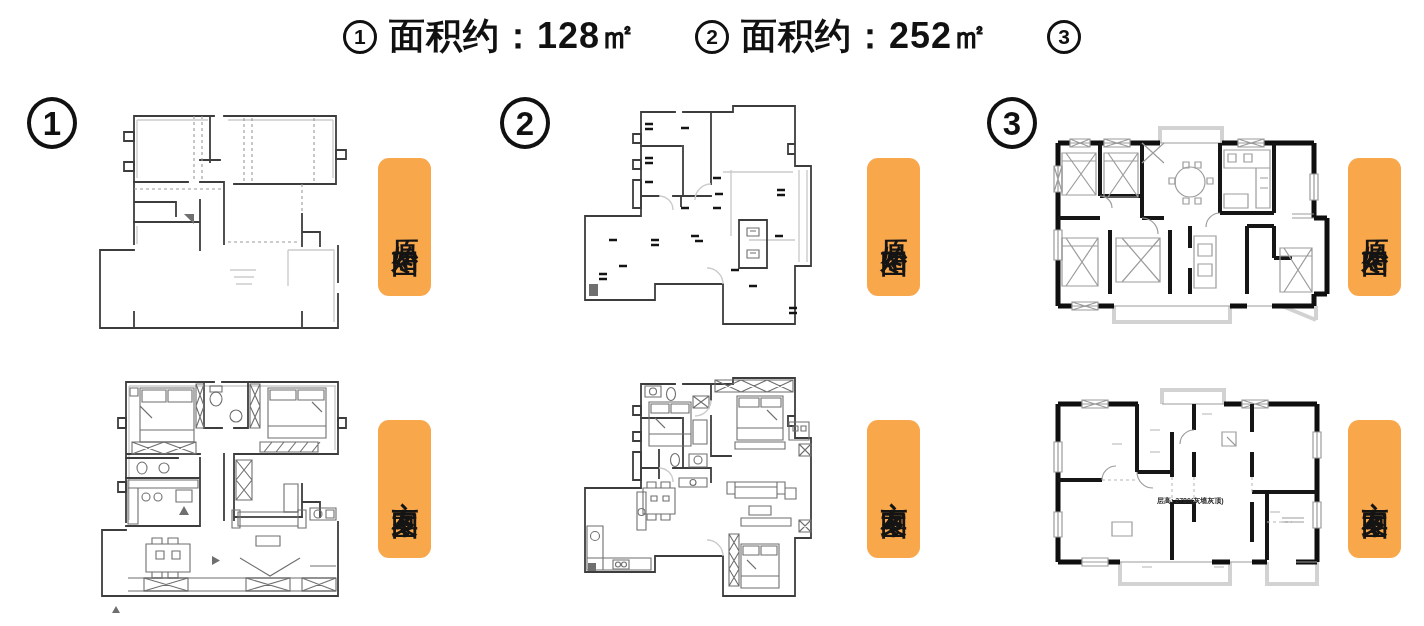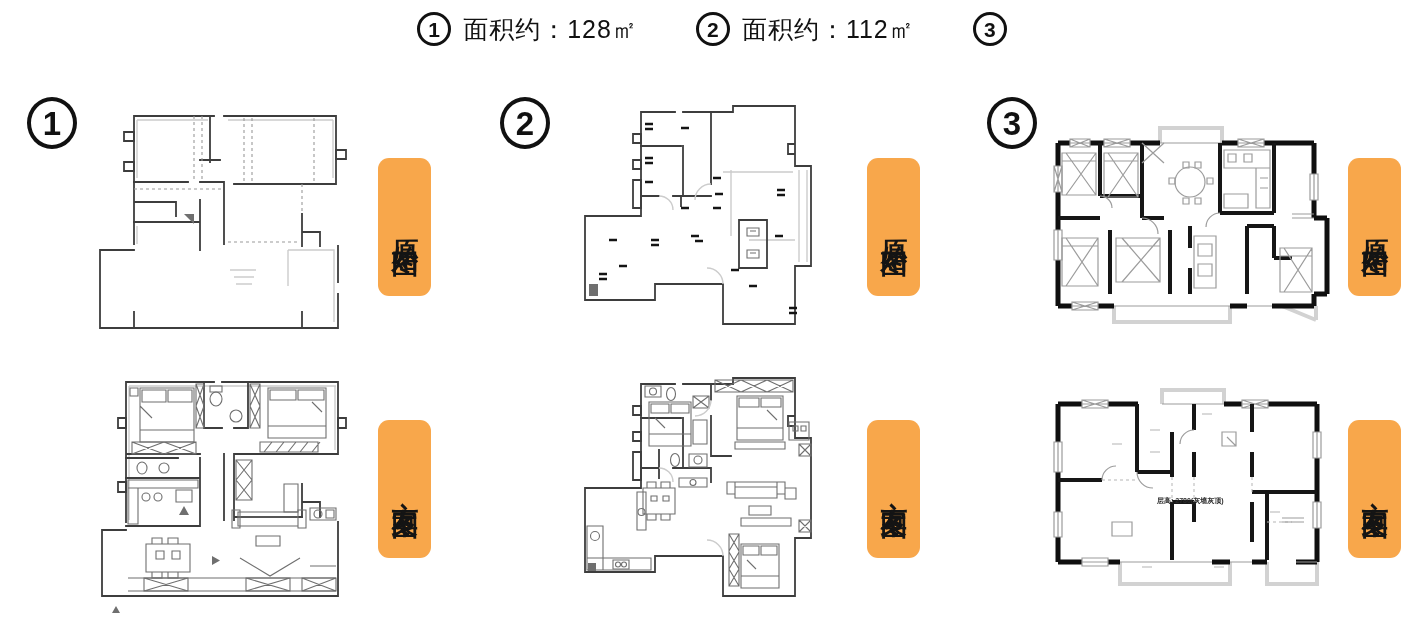--- a/index.html
+++ b/index.html
@@ -11,21 +11,21 @@
   .legend{
     position:absolute;top:12px;left:0;width:100%;
     display:flex;justify-content:center;gap:58px;align-items:center;
   }
   .legend-item{display:flex;align-items:center;gap:12px;}
   .circle-num{
     box-sizing:border-box;width:34px;height:34px;border:3px solid #111;border-radius:50%;
     display:flex;align-items:center;justify-content:center;
     font-size:21px;font-weight:700;line-height:1;
   }
-  .legend-label{font-size:25px;font-weight:400;letter-spacing:1px;}
+  .legend-label{font-size:36px;font-weight:700;letter-spacing:1px;}
   
   .col-badge{
     position:absolute;box-sizing:border-box;width:50px;height:52px;
     border:4px solid #111;border-radius:50%;
     display:flex;align-items:center;justify-content:center;
     font-size:33px;font-weight:700;line-height:1;
   }
   
   .tag{
     position:absolute;width:53px;height:138px;background:var(--tag-bg,#F8A74B);
@@ -59,21 +59,21 @@
 
 <div class="canvas" style="--tag-bg: #F8A74B;">
 
   <div class="legend">
     <div class="legend-item">
       <span class="circle-num">1</span>
       <span class="legend-label">面积约：128㎡</span>
     </div>
     <div class="legend-item">
       <span class="circle-num">2</span>
-      <span class="legend-label">面积约：112㎡</span>
+      <span class="legend-label">面积约：252㎡</span>
     </div>
     <div class="legend-item">
       <span class="circle-num">3</span>
     </div>
   </div>
 
   <div class="col-badge" style="left:27px;top:97px;">1</div>
   <div class="col-badge" style="left:500px;top:97px;">2</div>
   <div class="col-badge" style="left:987px;top:97px;">3</div>
 

